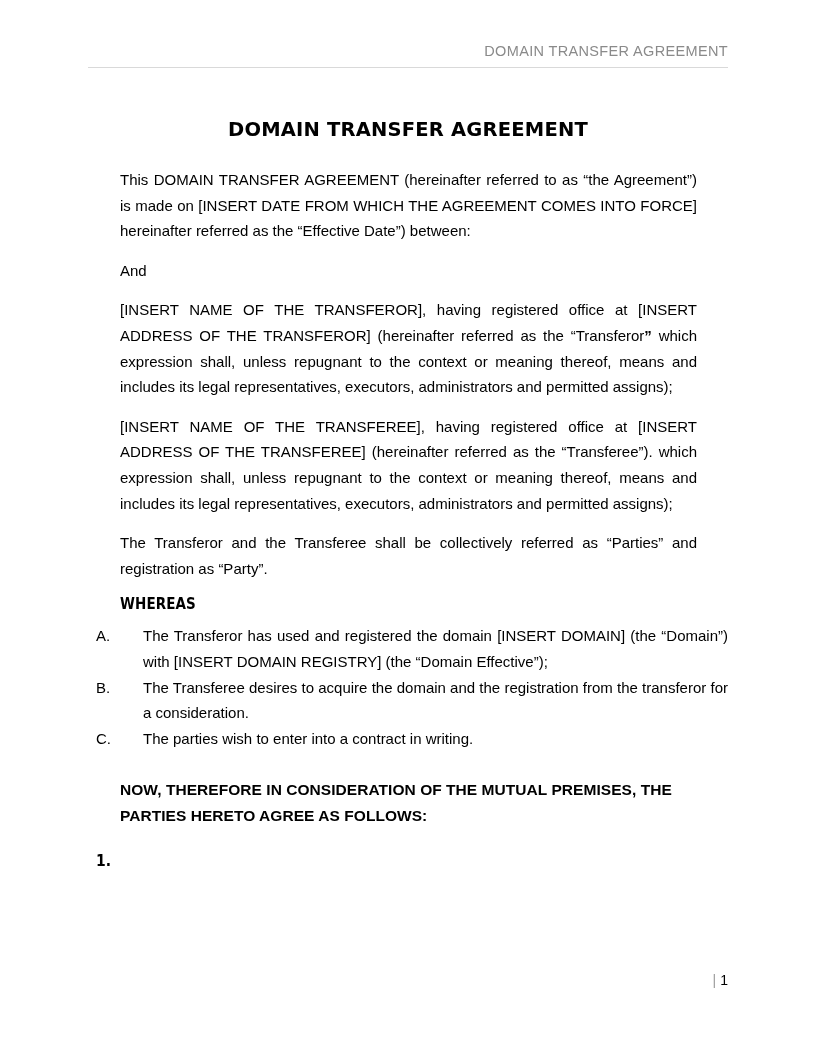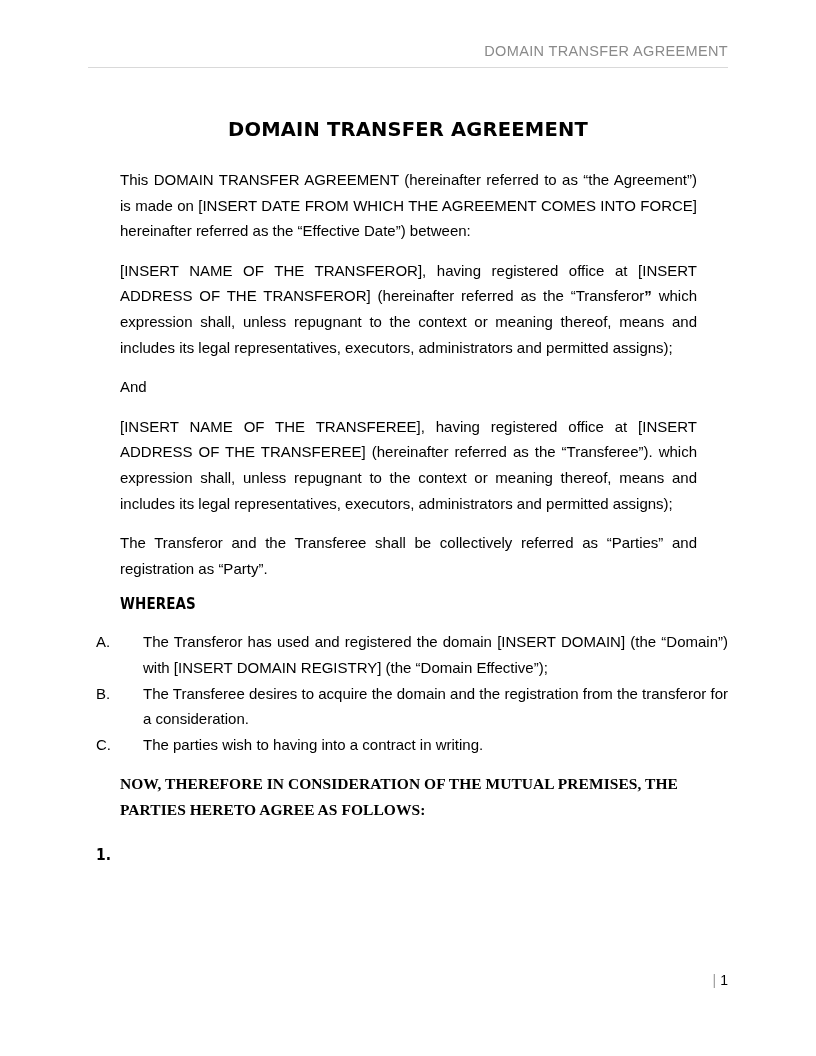--- a/index.html
+++ b/index.html
@@ -62,21 +62,21 @@
     text-align: justify;
     text-justify: inter-word;
   }
   .para:last-child { margin-bottom: 0; }
   .para.short { text-align: left; }
   .bold-q { font-weight: bold; }
 
   .spacer-and { margin-bottom: 14px; }
 
   .whereas {
-    margin: 12px 0 16px 32px;
+    margin: 12px 0 10px 32px;
     font-size: 15px;
     font-weight: bold;
     letter-spacing: 0.1px;
     font-family: "DejaVu Sans Condensed", "DejaVu Sans", sans-serif;
   }
 
   
   .lettered-list {
     margin: 0 0 0 8px;
     padding: 0;
@@ -94,26 +94,26 @@
   .lettered-list li .marker {
     position: absolute;
     left: 0;
     top: 0;
     font-size: 15px;
     text-align: left;
   }
 
   
   .now-therefore {
-    margin: 14px 31px 0 32px;
+    margin: 26px 31px 0 32px;
     font-size: 15.5px;
     font-weight: bold;
     line-height: 25.5px;
     letter-spacing: 0.05px;
-    font-family: Liberation Serif, serif;
+    font-family: Liberation Sans, sans-serif;
   }
 
   .section-heading {
     position: relative;
     margin: 24px 0 0 8px;
     padding-left: 47px;
     font-size: 15.5px;
     font-weight: bold;
     letter-spacing: 0.05px;
     font-family: "DejaVu Sans Condensed", "DejaVu Sans", sans-serif;
@@ -148,42 +148,42 @@
   <div class="doc-header">
     <span class="doc-header-text">DOMAIN TRANSFER AGREEMENT</span>
   </div>
 
   <div class="content">
 
     <h1 class="doc-title">DOMAIN TRANSFER AGREEMENT</h1>
 
     <p class="para">This DOMAIN TRANSFER AGREEMENT (hereinafter referred to as “the Agreement”) is made on [INSERT DATE FROM WHICH THE AGREEMENT COMES INTO FORCE] hereinafter referred as the “Effective Date”) between:</p>
 
+    <p class="para short spacer-and">And</p>
+
     <p class="para"><span>[INSERT NAME OF THE TRANSFEROR], having registered office at [INSERT ADDRESS OF THE TRANSFEROR] (hereinafter referred as the “Transferor</span><span class="bold-q">”</span><span> which expression shall, unless repugnant to the context or meaning thereof, means and includes its legal representatives, executors, administrators and permitted assigns);</span></p>
-
-    <p class="para short spacer-and">And</p>
 
     <p class="para">[INSERT NAME OF THE TRANSFEREE], having registered office at [INSERT ADDRESS OF THE TRANSFEREE] (hereinafter referred as the “Transferee”). which expression shall, unless repugnant to the context or meaning thereof, means and includes its legal representatives, executors, administrators and permitted assigns);</p>
 
     <p class="para">The Transferor and the Transferee shall be collectively referred as “Parties” and registration as “Party”.</p>
 
     <div class="whereas">WHEREAS</div>
 
     <ul class="lettered-list">
       <li>
         <span class="marker">A.</span>
         <span>The Transferor has used and registered the domain [INSERT DOMAIN] (the “Domain”) with [INSERT DOMAIN REGISTRY] (the “Domain Effective”);</span>
       </li>
       <li>
         <span class="marker">B.</span>
         <span>The Transferee desires to acquire the domain and the registration from the transferor for a consideration.</span>
       </li>
       <li>
         <span class="marker">C.</span>
-        <span>The parties wish to having into a contract in writing.</span>
+        <span>The parties wish to enter into a contract in writing.</span>
       </li>
     </ul>
 
     <div class="now-therefore">NOW, THEREFORE IN CONSIDERATION OF THE MUTUAL PREMISES, THE PARTIES HERETO AGREE AS FOLLOWS:</div>
 
     <div class="section-heading">
       <span class="marker">1.</span>
     </div>
 
   </div>

